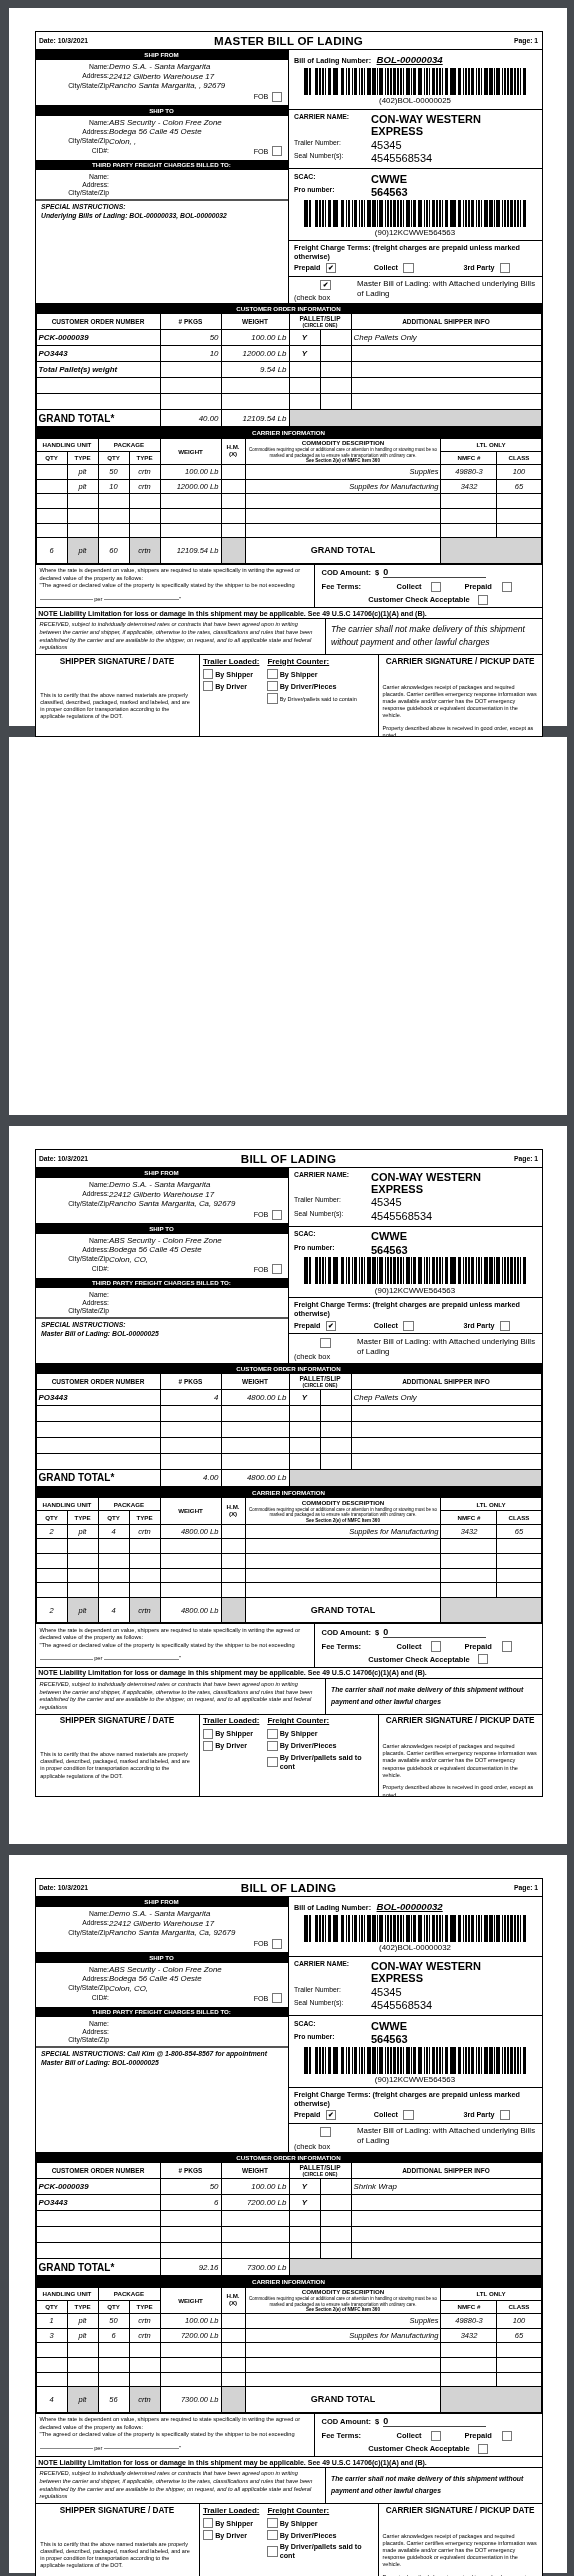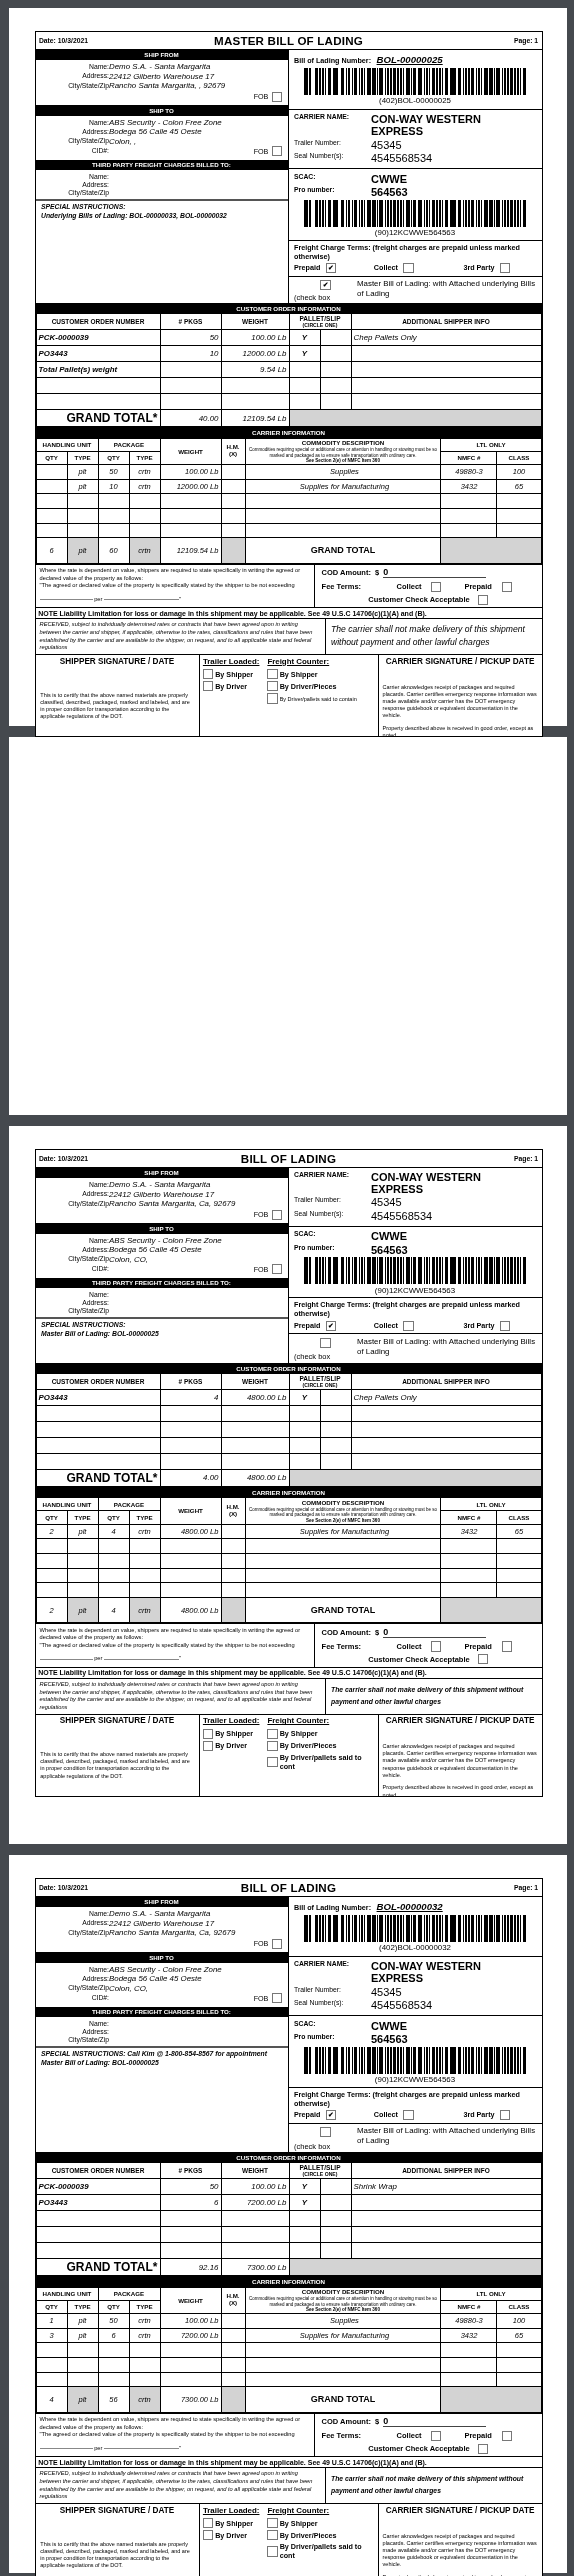--- a/index.html
+++ b/index.html
@@ -56,25 +56,25 @@
   
   table{width:100%;border-collapse:collapse;table-layout:fixed;}
   th,td{border:0.7px solid #000;padding:0.7px 2.1px;overflow:hidden;}
   th{font-size:6.5px;font-weight:bold;}
   .cust td{font-size:7.9px;font-style:italic;height:13.7px;}
   .cust td.num{font-weight:bold;}
   .cust td.r{text-align:right;}
   .cust td.c{text-align:center;font-weight:bold;}
   .cust .circle{font-size:5.1px;font-weight:bold;display:block;}
   .cust .trow td{border-top:1.4px solid #000;height:14.4px;}
-  .cust .tlabel{font-weight:bold;font-style:normal;text-align:right;font-size:12px;}
+  .cust .tlabel{font-weight:bold;font-style:normal;text-align:left;font-size:10px;}
   .shade{background:#d3d3d3;}
   .carr th{font-size:6.2px;}
   .carr td{font-size:7.5px;font-style:italic;height:12.3px;text-align:center;}
-  .carr td.desc{text-align:center;padding-left:5px;margin-top:20px;}
+  .carr td.desc{text-align:right;padding-left:5px;margin-top:20px;}
   .carr td.r{text-align:right;}
   .comm-note{font-weight:normal;font-size:4.5px;display:block;line-height:1.25;margin-top:0.7px;}
   .comm-note2{font-size:4.5px;display:block;font-weight:bold;}
   .hm-h{line-height:1.1;}
   .carr .trow td{border-top:1.4px solid #000;height:23px;}
   .carr .tlabel{font-weight:bold;font-style:normal;font-size:9px;}
   
   .val-cod{display:flex;border-top:0.7px solid #000;}
   .val-box{width:289px;box-sizing:border-box;padding:2.7px 4.1px;font-size:5.7px;line-height:1.3;}
   .ul{display:inline-block;width:53px;border-bottom:0.7px solid #888;height:5.5px;}
@@ -180,21 +180,21 @@
               </div>
      </div>
      <div class="special">
        <div class="sp1">SPECIAL INSTRUCTIONS:</div>
        <div class="sp2">Underlying Bills of Lading: BOL-00000033, BOL-00000032</div>
      </div>
    </div>
 
    <div class="col-right">
      <div class="bol-box">
-       <div class="bol-line"><span>Bill of Lading Number:</span><span class="bol-num">BOL-00000025</span></div>
+       <div class="bol-line"><span>Bill of Lading Number:</span><span class="bol-num">BOL-00000034</span></div>
        <div class="barcode"></div>
        <div class="bc-text">(402)BOL-00000025</div>
      </div>
      <div class="carrier-box">
        <div class="kv b">
                 <span class="k">CARRIER NAME:</span>
                 <span class="v">CON-WAY WESTERN EXPRESS</span>
               </div>
        <div class="kv">
                 <span class="k">Trailer Number:</span>

